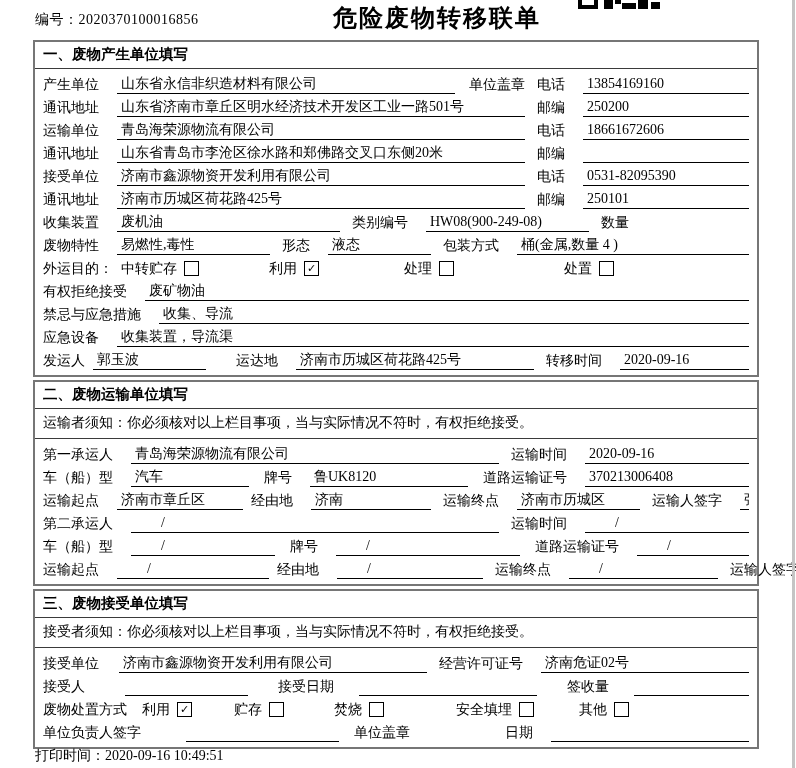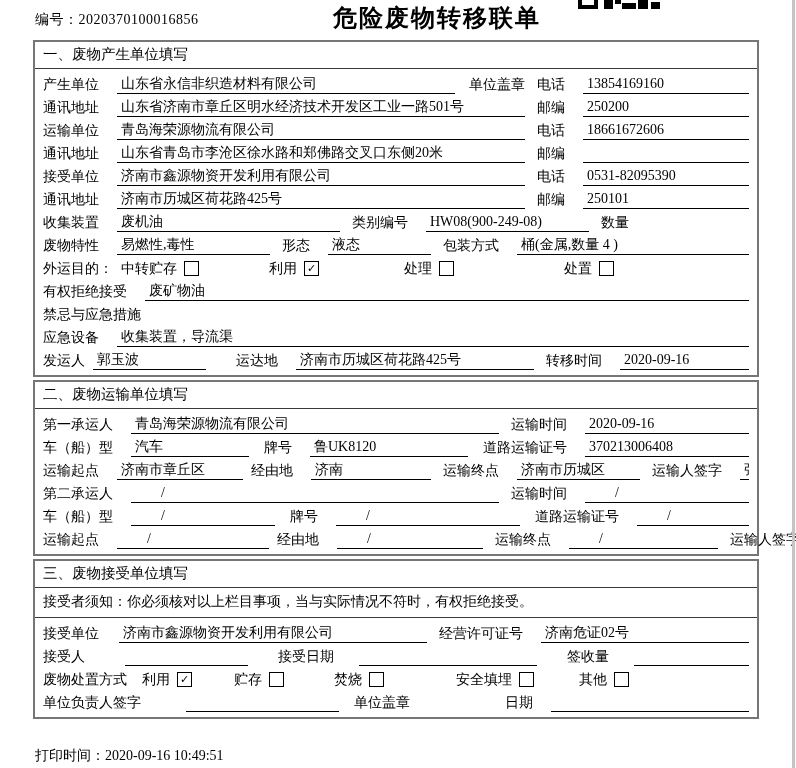--- a/index.html
+++ b/index.html
@@ -13,21 +13,21 @@
   .doc-title{
     position:absolute;left:78px;right:0;top:2px;text-align:center;
     font-family:"Liberation Sans","DejaVu Sans",sans-serif;
     font-weight:bold;font-size:24px;letter-spacing:2px;
   }
   .qr{position:absolute;left:578px;top:0;}
   .form{position:absolute;left:33px;top:40px;width:726px;}
   .box{border:2px solid #767676;background:#fff;margin-bottom:3px;}
   .sec-h{
     font-family:"Liberation Sans","DejaVu Sans",sans-serif;
-    font-weight:normal;font-size:14.5px;padding:3px 8px 4px;border-bottom:1px solid #3a3a3a;
+    font-weight:bold;font-size:14.5px;padding:3px 8px 4px;border-bottom:1px solid #3a3a3a;
   }
   .notice{padding:5px 8px 6px;border-bottom:1px solid #3a3a3a;}
   .sec-b{padding:2px 8px 5px;}
   .row{display:flex;align-items:flex-end;height:23px;}
   .lbl{white-space:nowrap;flex:none;}
   .val{
     border-bottom:1px solid #000;padding:0 4px;white-space:nowrap;
     overflow:hidden;min-height:17px;margin-left:18px;flex:none;
   }
   .grow{flex:1 1 auto;}
@@ -157,38 +157,40 @@
             <span class="lbl">处置</span>
             <span class="cb"></span>
           </span>
         </div>
         <div class="row">
           <span class="lbl">有权拒绝接受</span>
           <span class="val grow">废矿物油</span>
         </div>
         <div class="row">
           <span class="lbl">禁忌与应急措施</span>
+          <span class="val grow">收集、导流</span>
         </div>
         <div class="row">
           <span class="lbl">应急设备</span>
           <span class="val grow">收集装置，导流渠</span>
         </div>
         <div class="row">
           <span class="lbl">发运人</span>
           <span class="val w105 m8">郭玉波</span>
           <span class="lbl m30">运达地</span>
           <span class="val w230">济南市历城区荷花路425号</span>
           <span class="lbl m12">转移时间</span>
           <span class="val grow">2020-09-16</span>
         </div>
       </div>
     </div>
 
     <div class="box">
       <div class="sec-h">二、废物运输单位填写</div>
+      <div class="notice">运输者须知：你必须核对以上栏目事项，当与实际情况不符时，有权拒绝接受。</div>
       <div class="sec-b">
         <div class="row">
           <span class="lbl">第一承运人</span>
           <span class="val grow">青岛海荣源物流有限公司</span>
           <span class="rgt2">
             <span class="lbl">运输时间</span>
             <span class="val">2020-09-16</span>
           </span>
         </div>
         <div class="row">

